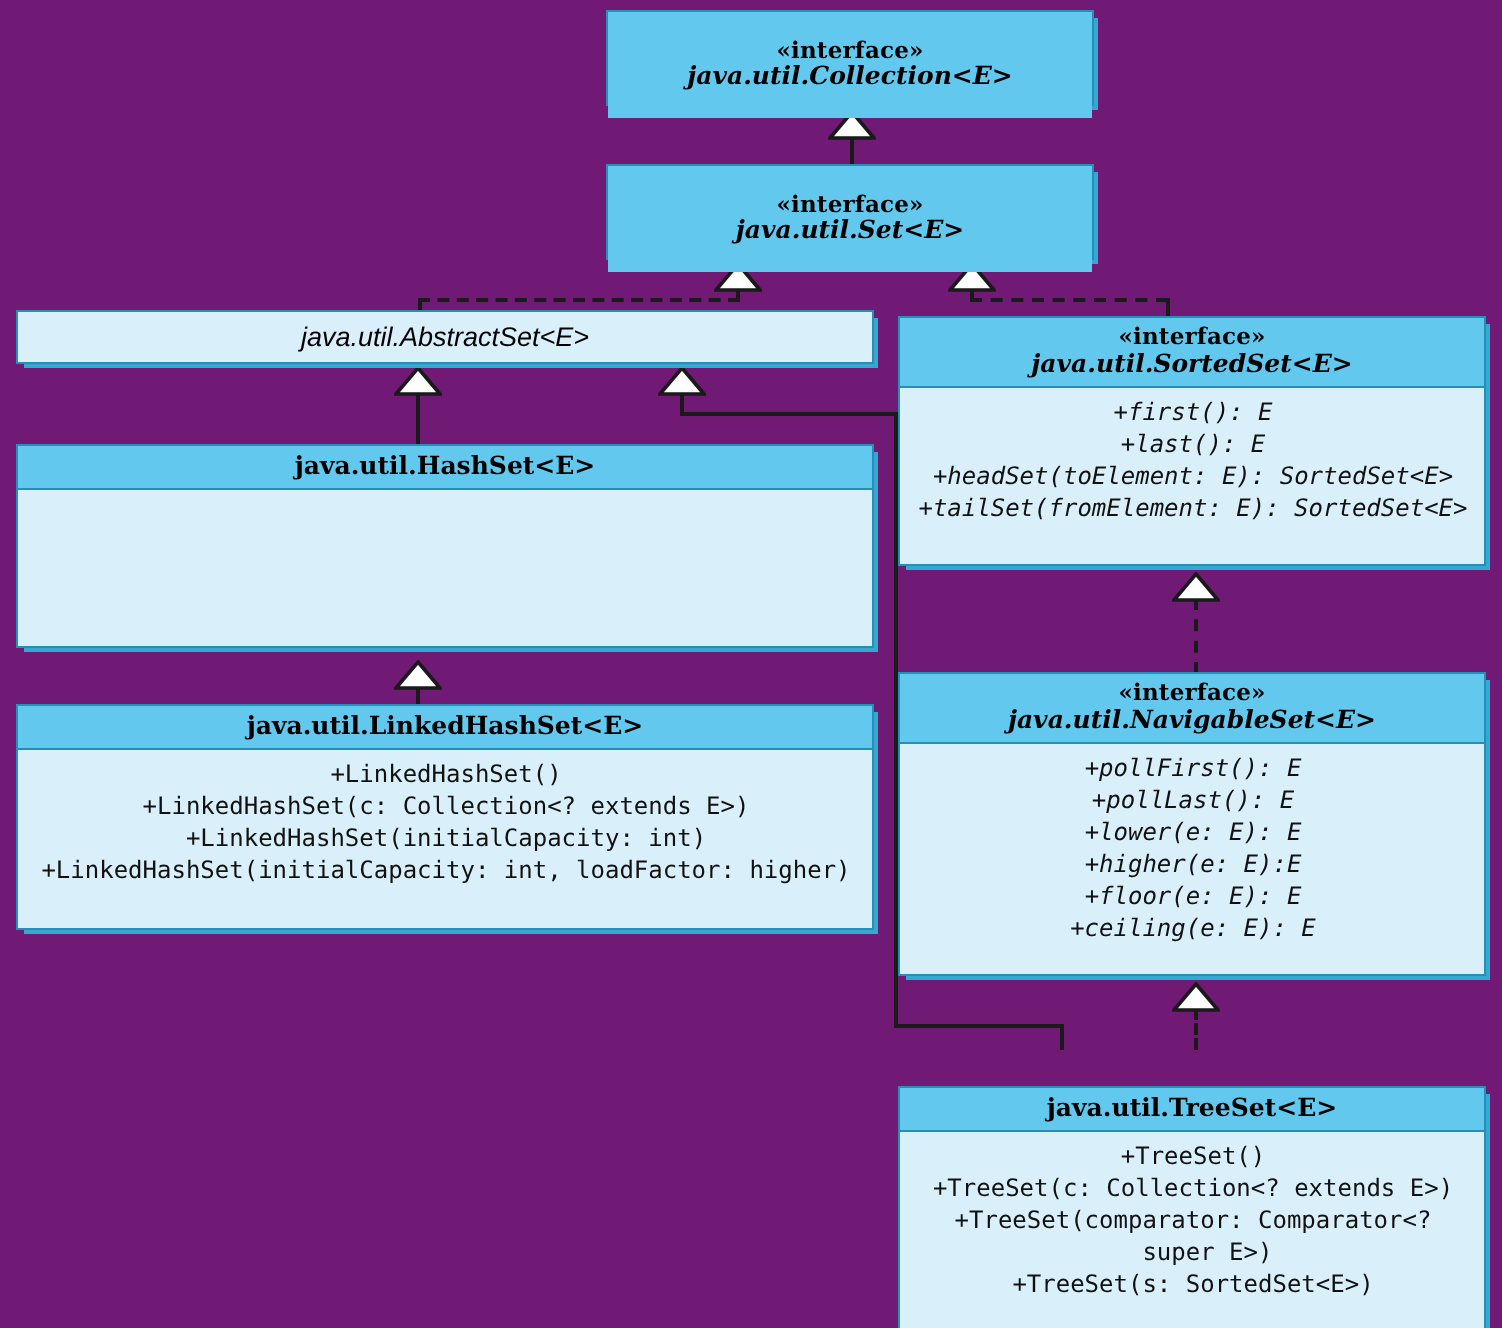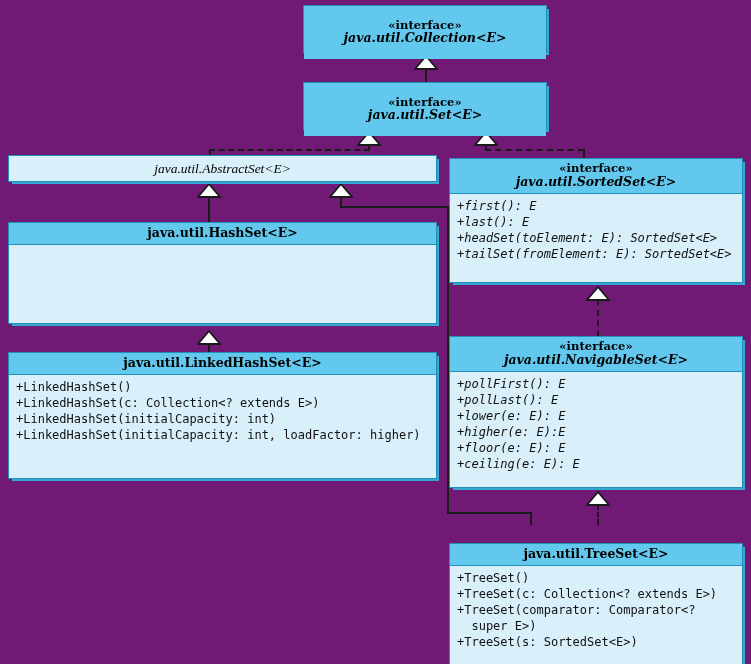--- a/index.html
+++ b/index.html
@@ -64,28 +64,29 @@
     border: 1px solid #2390b8;
     background: #d9effa;
     box-shadow: 3px 3px 0 -1px #36a7d0;
     text-align: center;
     z-index: 5;
     display: flex;
     align-items: center;
     justify-content: center;
   }
   .uml-singlebar .mono-italic-name {
-    font-family: Liberation Serif, serif;
+    font-family: Liberation Sans, sans-serif;
     font-style: italic;
     font-size: 13.5px;
     color: #000;
     white-space: nowrap;
   }
   .uml-body {
     padding: 5px 6px 6px 7px;
+    text-align: center;
   }
   .member {
     font-family: "DejaVu Sans Mono", monospace;
     font-size: 12px;
     color: #111;
     line-height: 1.33;
     white-space: pre;
   }
   .member.italic {
     font-style: italic;
@@ -138,21 +139,21 @@
   <div class="uml-singlebar" style="left:8px; top:155px; width:429px; height:27px;">
     <span class="mono-italic-name">java.util.AbstractSet&lt;E&gt;</span>
   </div>
 
   <div class="uml-box" style="left:8px; top:222px; width:429px; height:102px;">
     <div class="uml-header">
       <span class="cls-name">java.util.HashSet&lt;E&gt;</span>
     </div>
   </div>
 
-  <div class="uml-box" style="left:8px; top:352px; width:429px; height:127px;">
+  <div class="uml-box" style="left:8px; top:352px; width:429px; height:113px;">
     <div class="uml-header">
       <span class="cls-name">java.util.LinkedHashSet&lt;E&gt;</span>
     </div>
     <div class="uml-body">
       <div class="member">+LinkedHashSet()</div>
       <div class="member">+LinkedHashSet(c: Collection&lt;? extends E&gt;)</div>
       <div class="member">+LinkedHashSet(initialCapacity: int)</div>
       <div class="member">+LinkedHashSet(initialCapacity: int, loadFactor: higher)</div>
     </div>
   </div>

